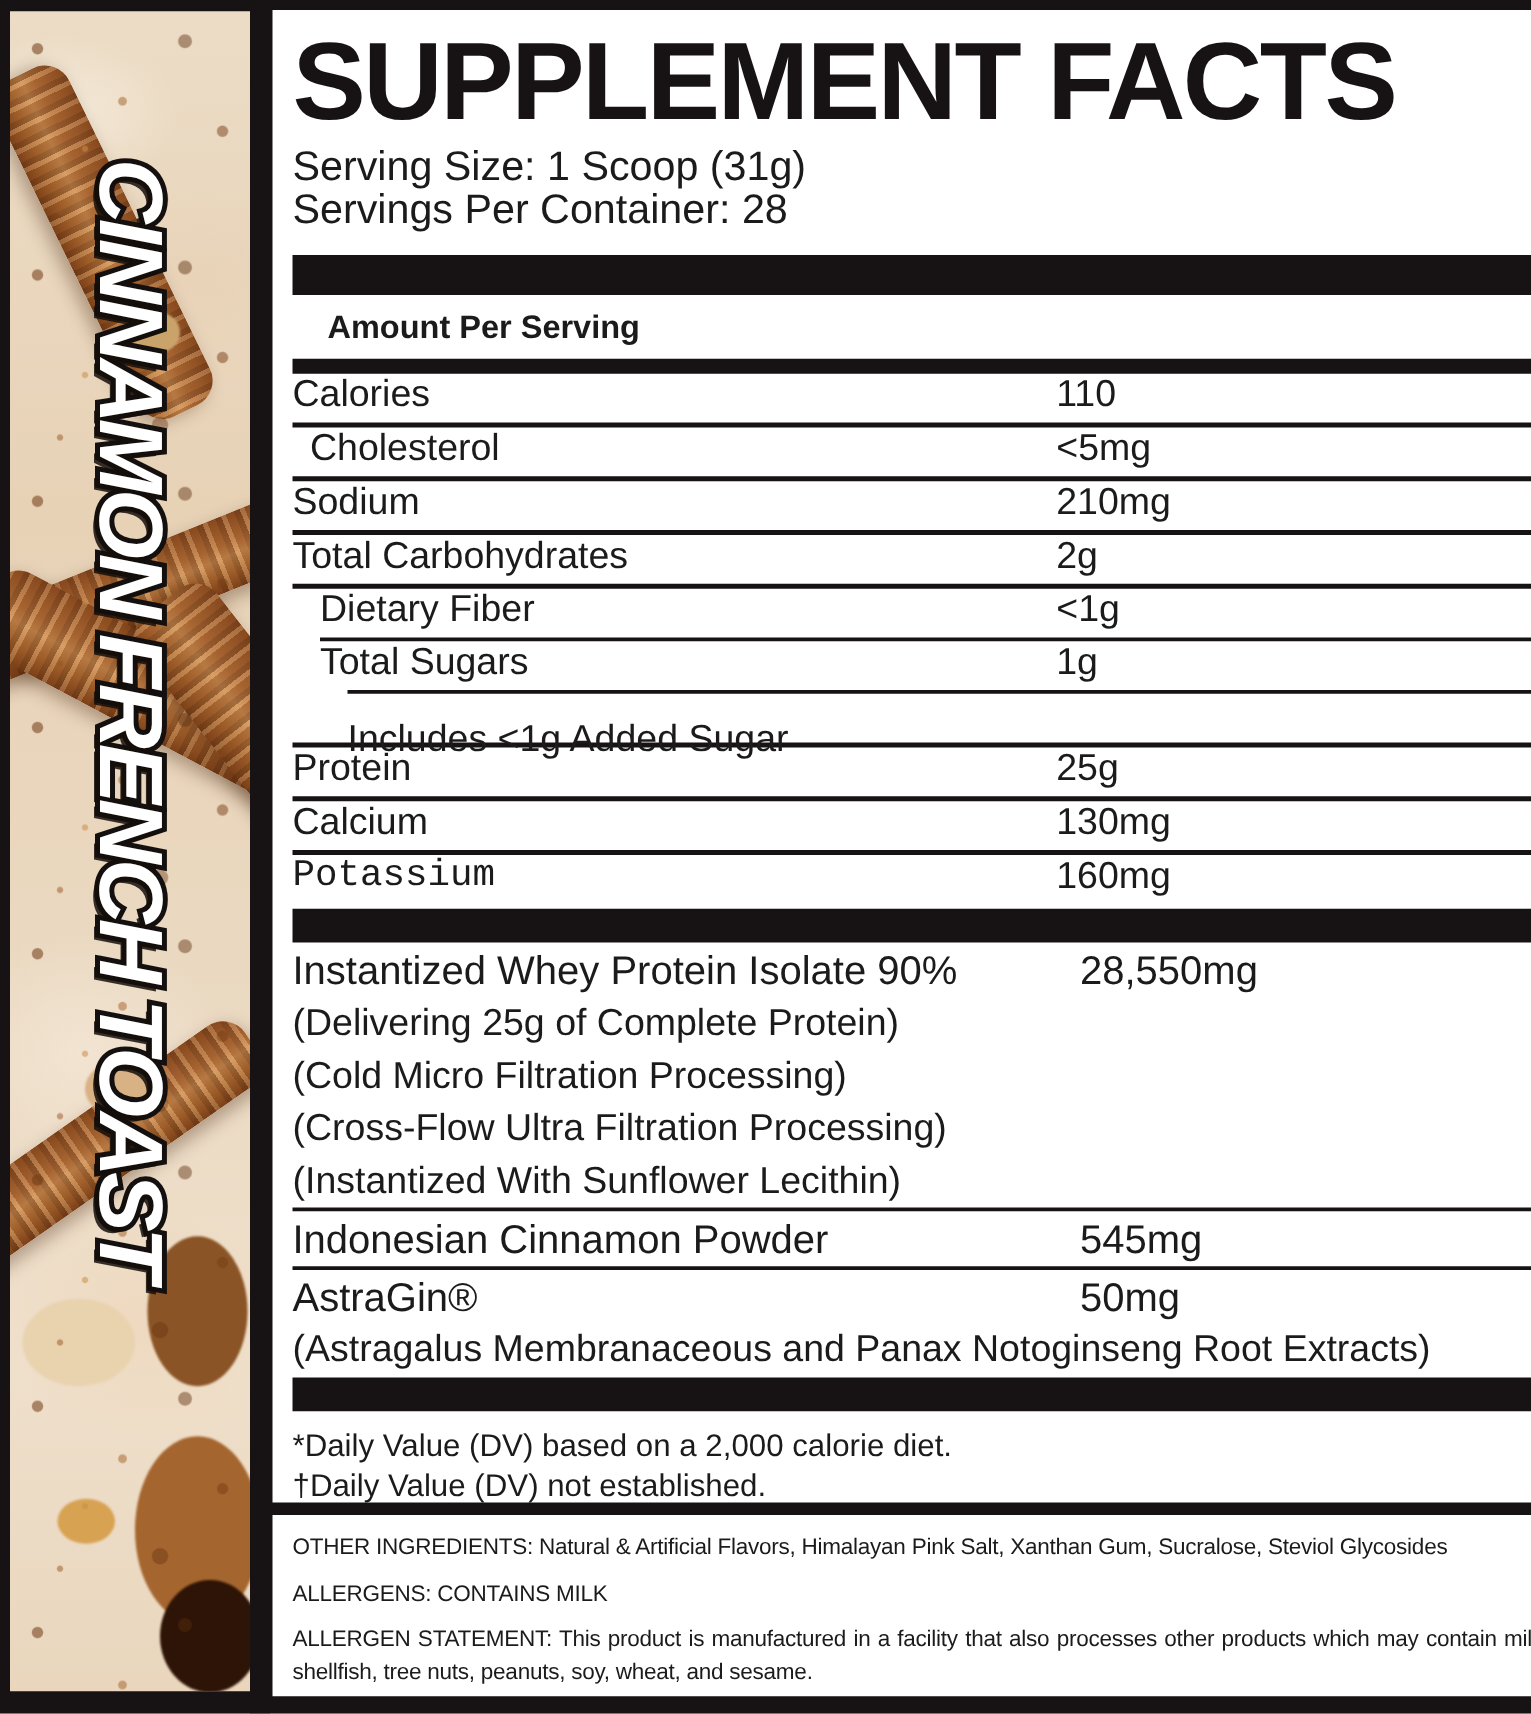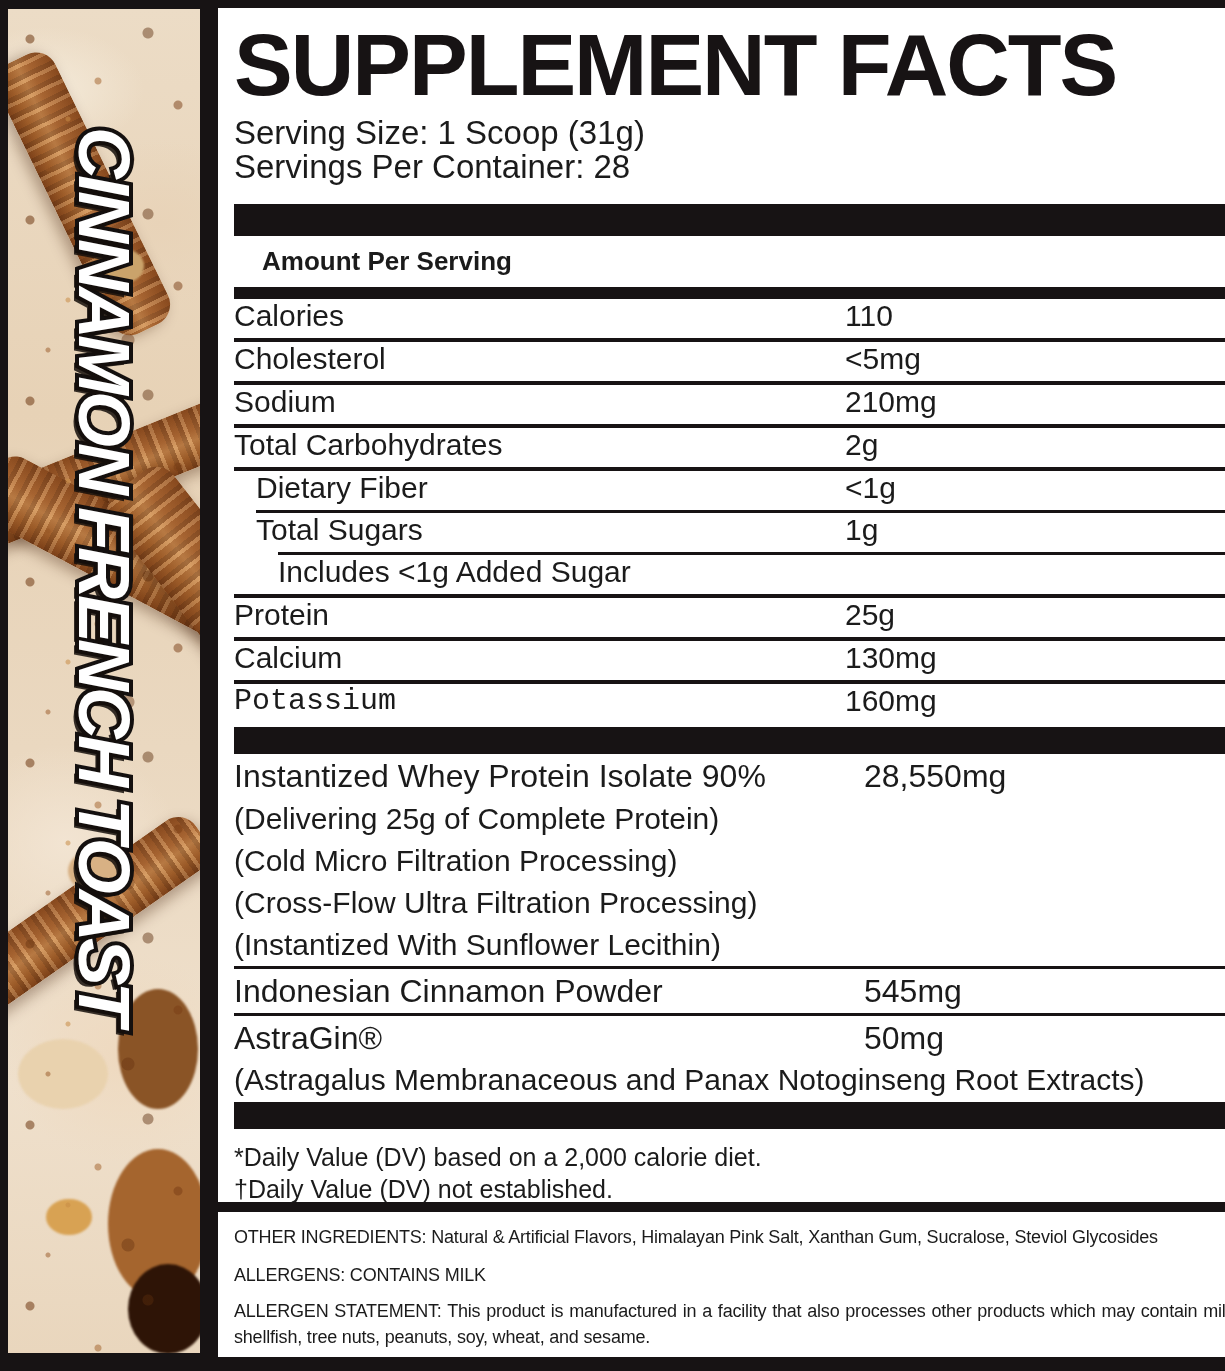--- a/index.html
+++ b/index.html
@@ -125,21 +125,21 @@
 
         <div class="bar bar-2"></div>
 
         <div>
             <div class="nrow">
               <span class="nname" style="padding-left: 0px;">Calories</span>
               <span class="namt">110</span>
             </div>
             <div class="ndivider" style="height: 4px; margin-left: 0px;"></div>
             <div class="nrow">
-              <span class="nname" style="padding-left: 0px;">Cholesterol</span>
+              <span class="nname" style="padding-left: 0px; margin-left: 14px;">Cholesterol</span>
               <span class="namt">&lt;5mg</span>
               <span class="ndv">1%</span>
             </div>
             <div class="ndivider" style="height: 4px; margin-left: 0px;"></div>
             <div class="nrow">
               <span class="nname" style="padding-left: 0px;">Sodium</span>
               <span class="namt">210mg</span>
               <span class="ndv">9%</span>
             </div>
             <div class="ndivider" style="height: 4px; margin-left: 0px;"></div>
@@ -155,21 +155,21 @@
               <span class="ndv">2%</span>
             </div>
             <div class="ndivider" style="height: 3px; margin-left: 22px;"></div>
             <div class="nrow">
               <span class="nname" style="padding-left: 22px;">Total Sugars</span>
               <span class="namt">1g</span>
               <span class="ndv">†</span>
             </div>
             <div class="ndivider" style="height: 3px; margin-left: 44px;"></div>
             <div class="nrow">
-              <span class="nname" style="padding-left: 44px;">Includes &lt;1g Added Sugar</span>
+              <span class="nname" style="padding-left: 44px; margin-top: 20px;">Includes &lt;1g Added Sugar</span>
               <span class="ndv">2%</span>
             </div>
             <div class="ndivider" style="height: 4px; margin-left: 0px;"></div>
             <div class="nrow">
               <span class="nname" style="padding-left: 0px;">Protein</span>
               <span class="namt">25g</span>
               <span class="ndv">50%</span>
             </div>
             <div class="ndivider" style="height: 4px; margin-left: 0px;"></div>
             <div class="nrow">

